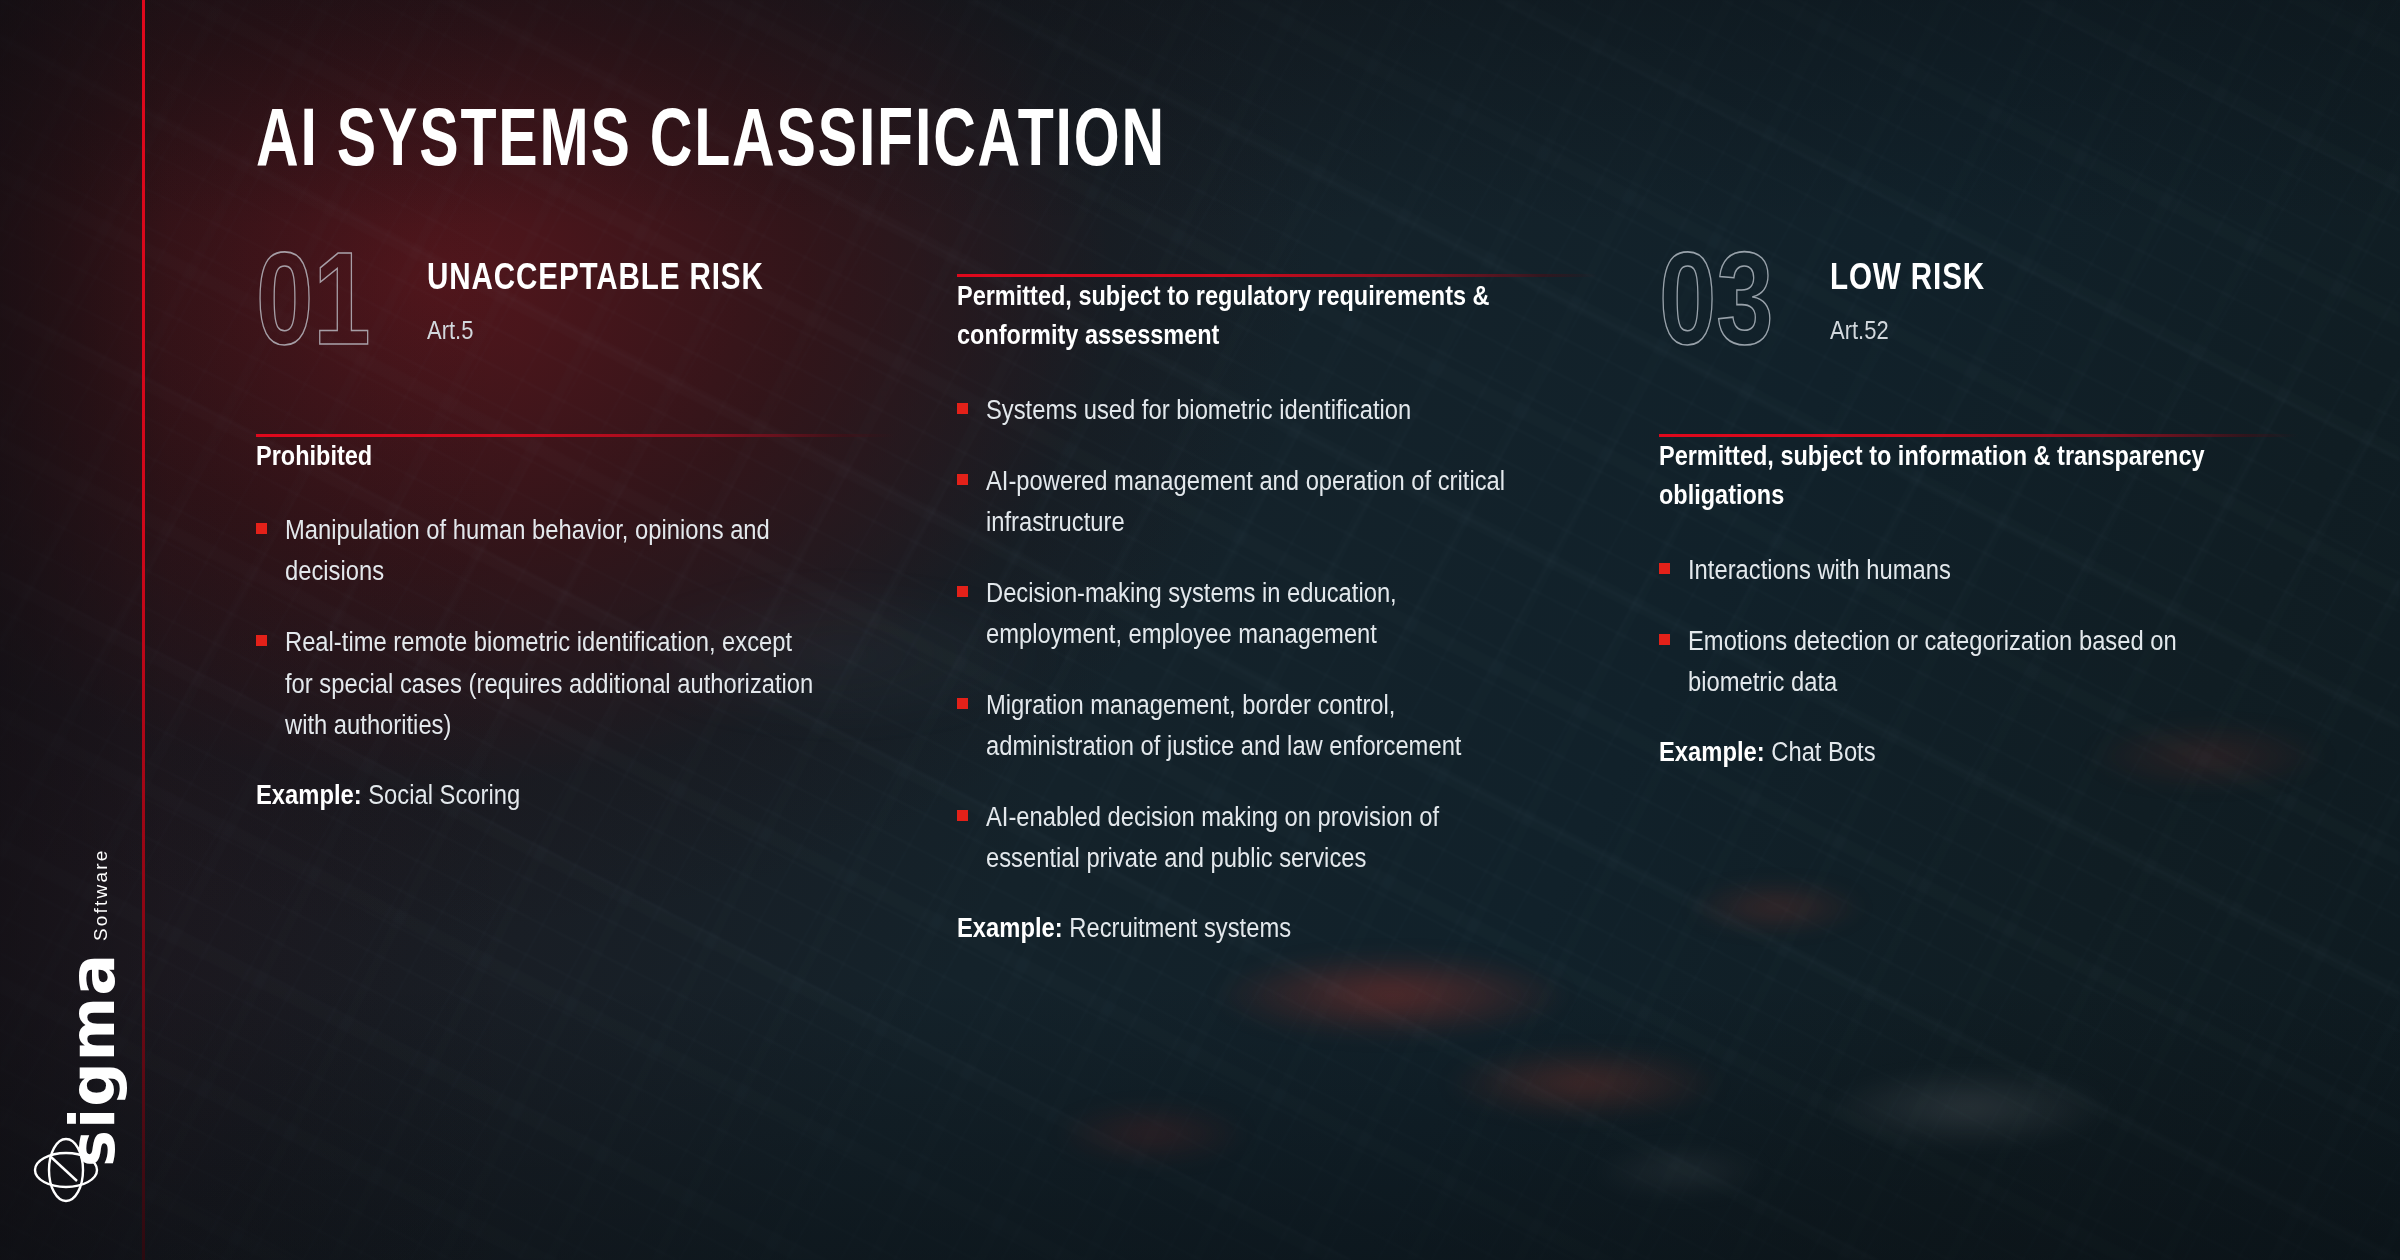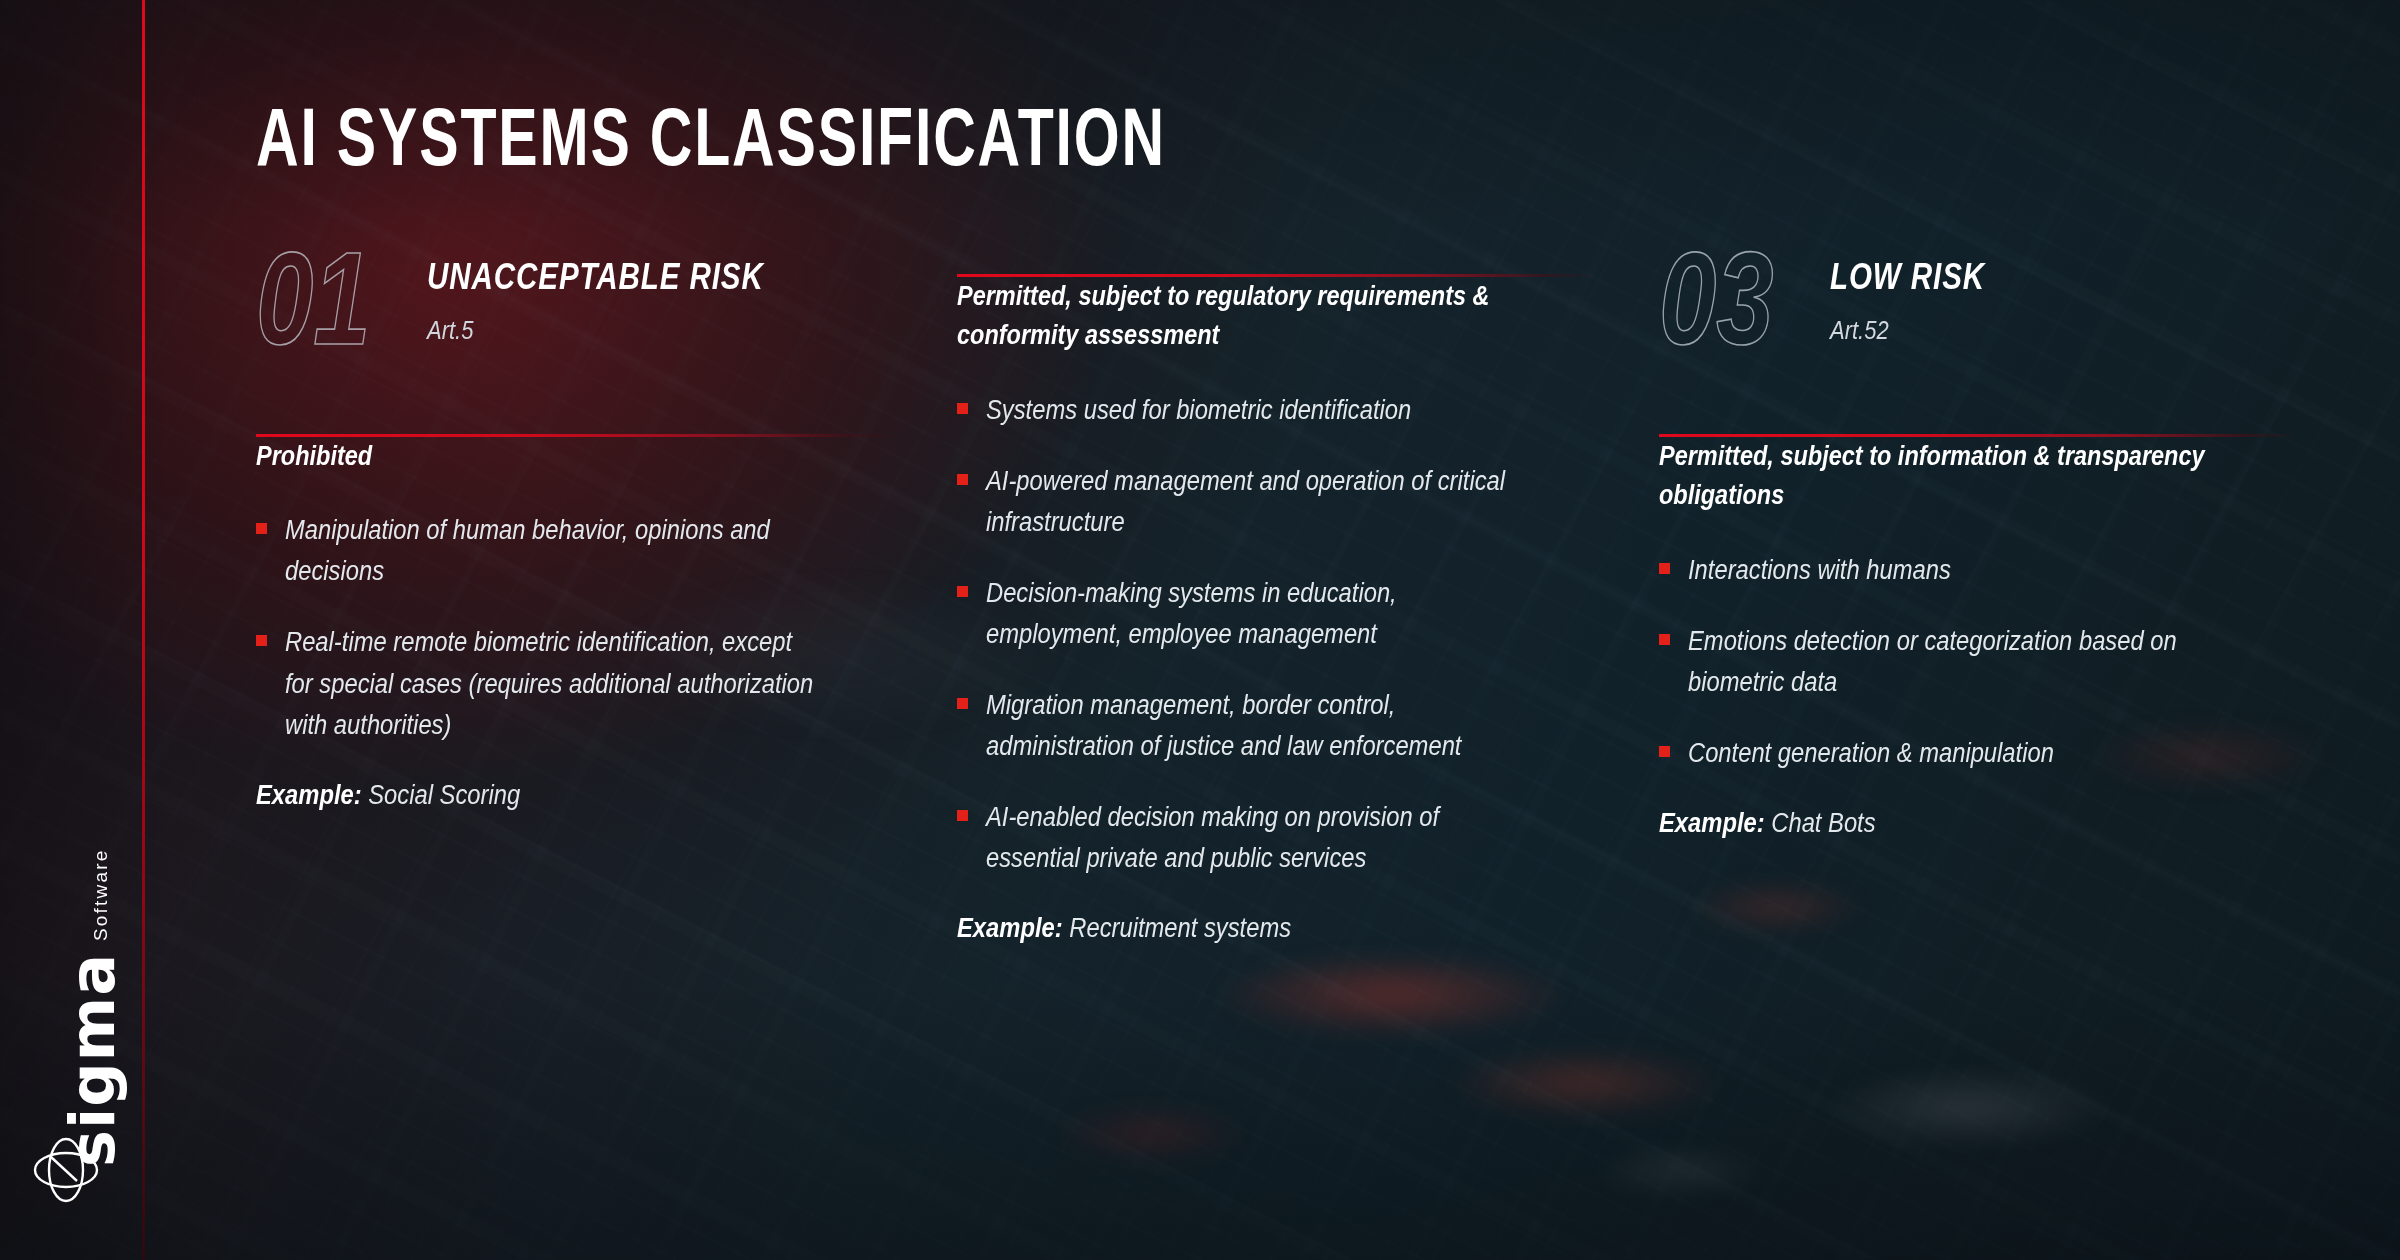--- a/index.html
+++ b/index.html
@@ -128,21 +128,20 @@
   }
 
   
   .columns {
     position: absolute;
     left: 256px;
     top: 252px;
     width: 2092px;
     display: flex;
     gap: 12px;
-    font-style: italic;
   }
   .col { width: 697px; padding-right: 50px; box-sizing: border-box; }
   .col-head { display: flex; align-items: flex-start; gap: 26px; min-height: 160px; }
 
   .num {
     font-family: "Liberation Sans Narrow", "Liberation Sans", sans-serif;
     font-size: 132px;
     font-weight: 700;
     line-height: 0.84;
     letter-spacing: 0px;
@@ -340,24 +339,20 @@
         <div class="lead">Permitted, subject to information &amp; transparency obligations</div>
         <div class="bullets">
           <div class="bullet">
             <span class="bullet-marker"></span>
             <span class="bullet-text">Interactions with humans</span>
           </div>
           <div class="bullet">
             <span class="bullet-marker"></span>
             <span class="bullet-text">Emotions detection or categorization based on biometric data</span>
           </div>
-          <div class="bullet">
-            <span class="bullet-marker"></span>
-            <span class="bullet-text">Content generation &amp; manipulation</span>
-          </div>
         </div>
         <div class="example">
           <b>Example:</b>
           <span>Chat Bots</span>
         </div>
       </div>
     </div>
 
   </div>
 </div>

